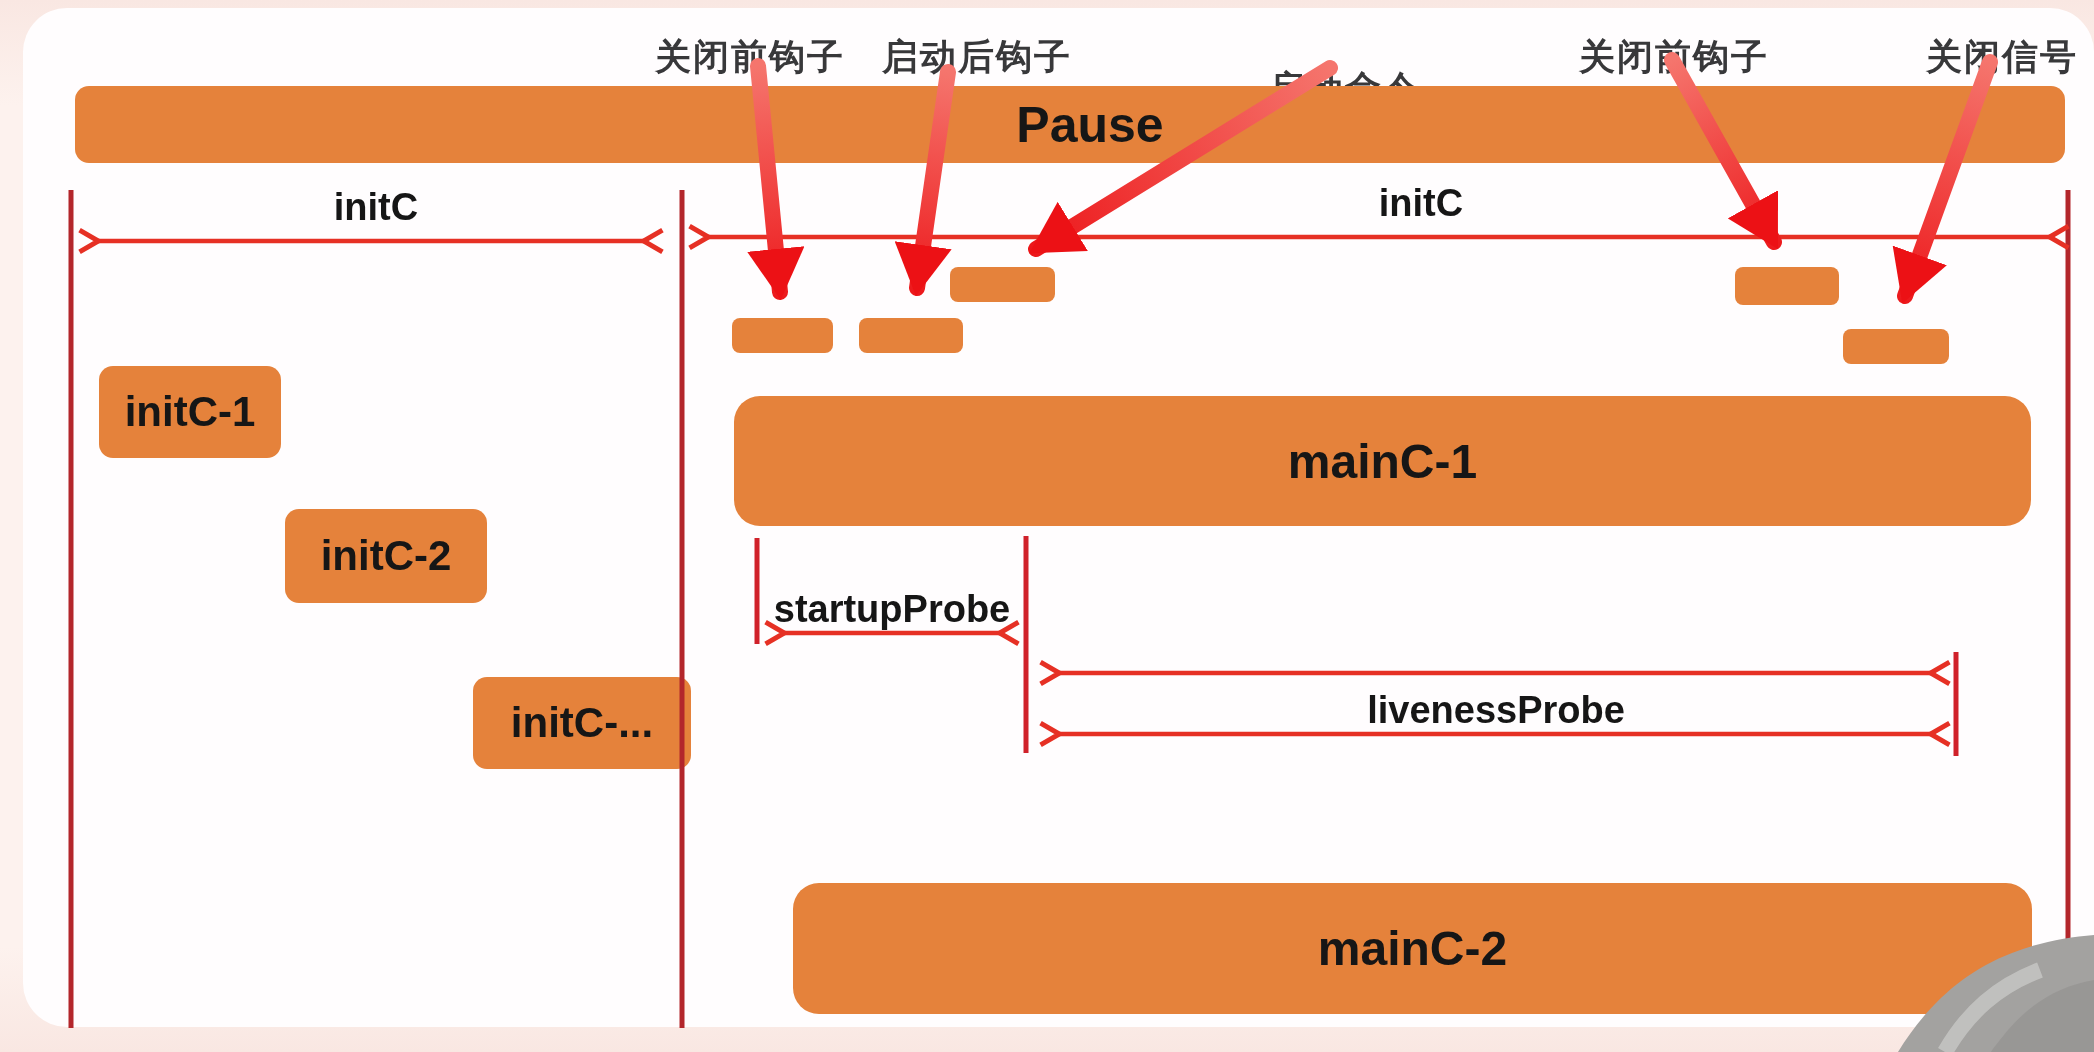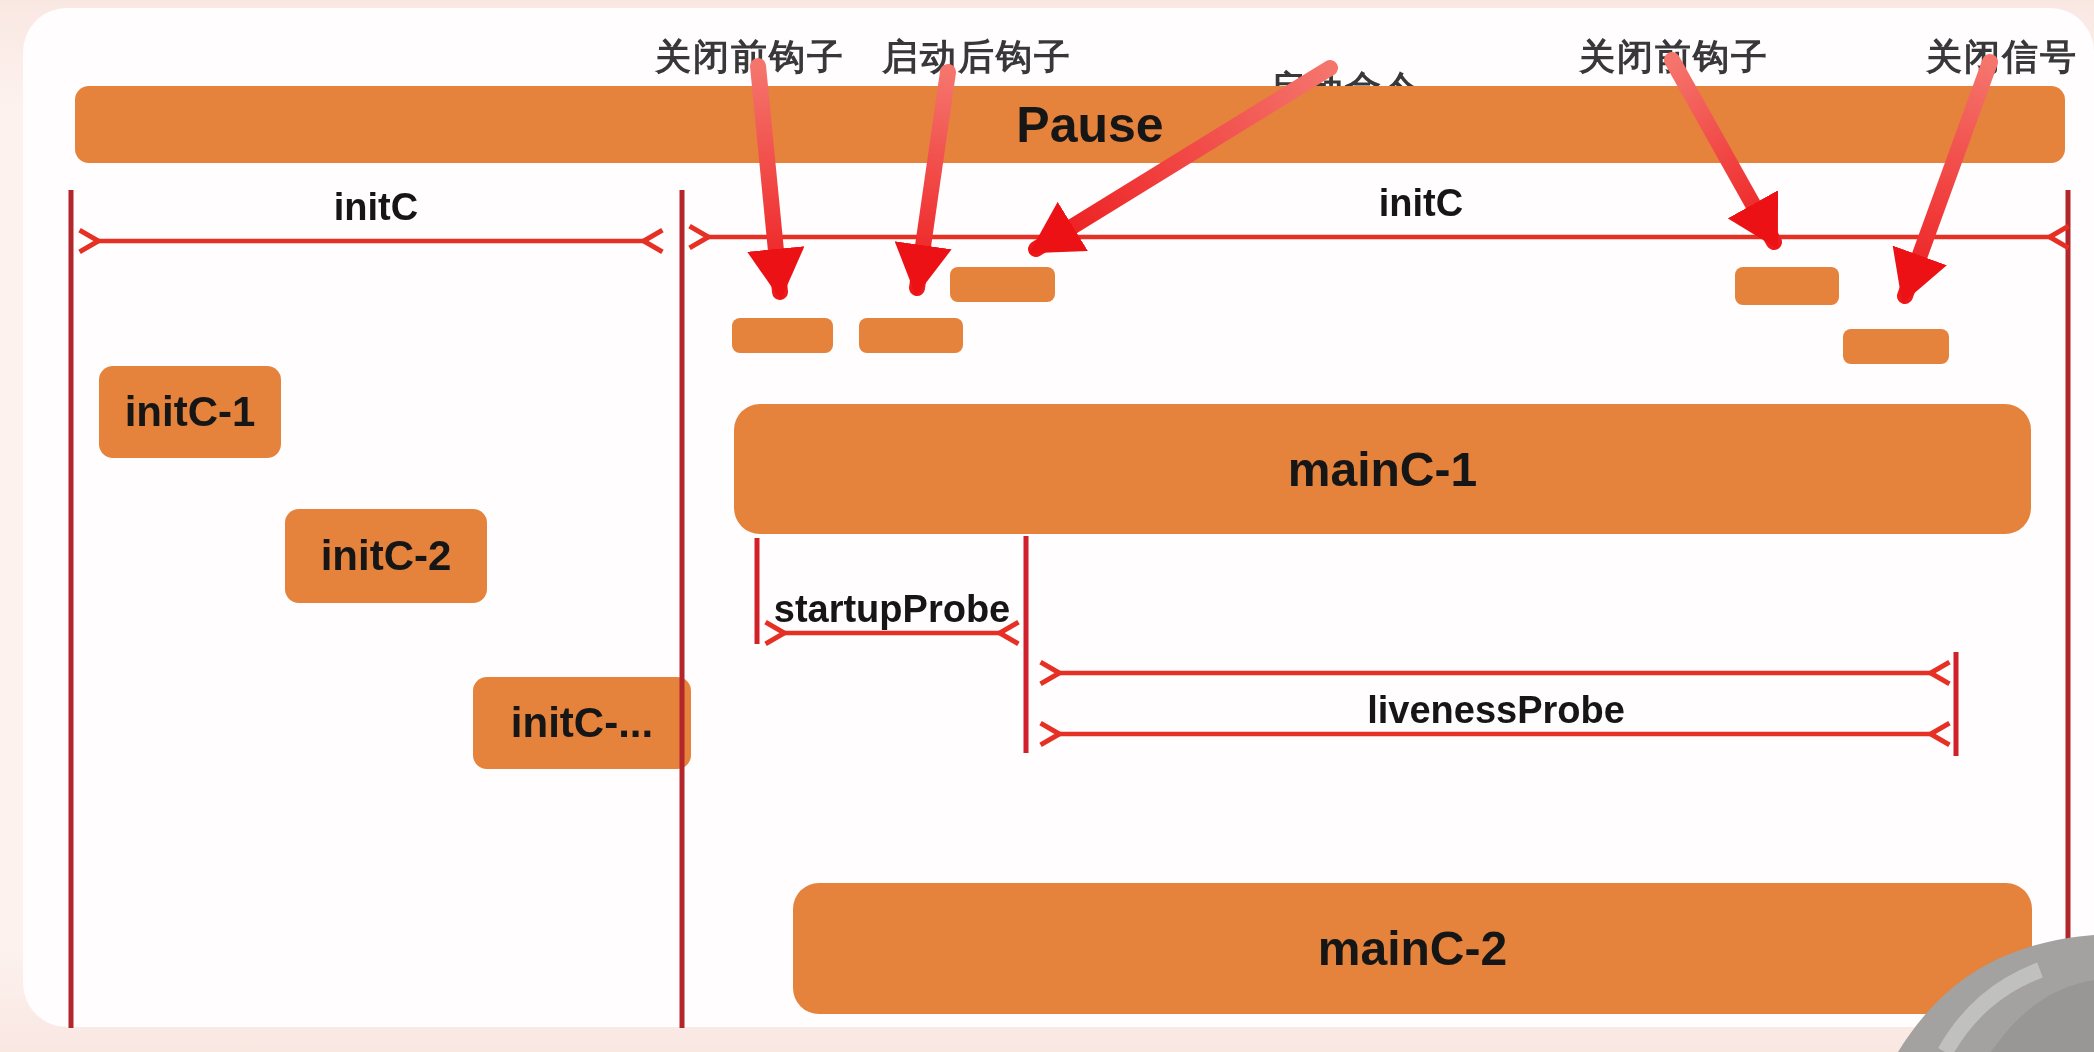--- a/index.html
+++ b/index.html
@@ -57,21 +57,21 @@
     <span class="lbl">Pause</span>
   </div>
 
   <div class="phase-label" style="left:376px;top:186px;">initC</div>
   <div class="phase-label" style="left:1421px;top:182px;">initC</div>
 
   <div class="obox init-box" style="left:99px;top:366px;width:182px;height:92px;text-align:center;">initC-1</div>
   <div class="obox init-box" style="left:285px;top:509px;width:202px;height:94px;">initC-2</div>
   <div class="obox init-box" style="left:473px;top:677px;width:218px;height:92px;">initC-...</div>
 
-  <div class="obox main-box" style="left:734px;top:396px;width:1297px;height:130px;margin-top:8px;">mainC-1</div>
+  <div class="obox main-box" style="left:734px;top:396px;width:1297px;height:130px;">mainC-1</div>
   <div class="obox main-box" style="left:793px;top:883px;width:1239px;height:131px;">mainC-2</div>
 
   <div class="obox event-box" style="left:732px;top:318px;width:101px;height:35px;"></div>
   <div class="obox event-box" style="left:859px;top:318px;width:104px;height:35px;"></div>
   <div class="obox event-box" style="left:950px;top:267px;width:105px;height:35px;"></div>
   <div class="obox event-box" style="left:1735px;top:267px;width:104px;height:38px;"></div>
   <div class="obox event-box" style="left:1843px;top:329px;width:106px;height:35px;"></div>
 
   <div class="probe-label" style="left:892px;top:588px;">startupProbe</div>
   <div class="probe-label" style="left:1496px;top:689px;">livenessProbe</div>

